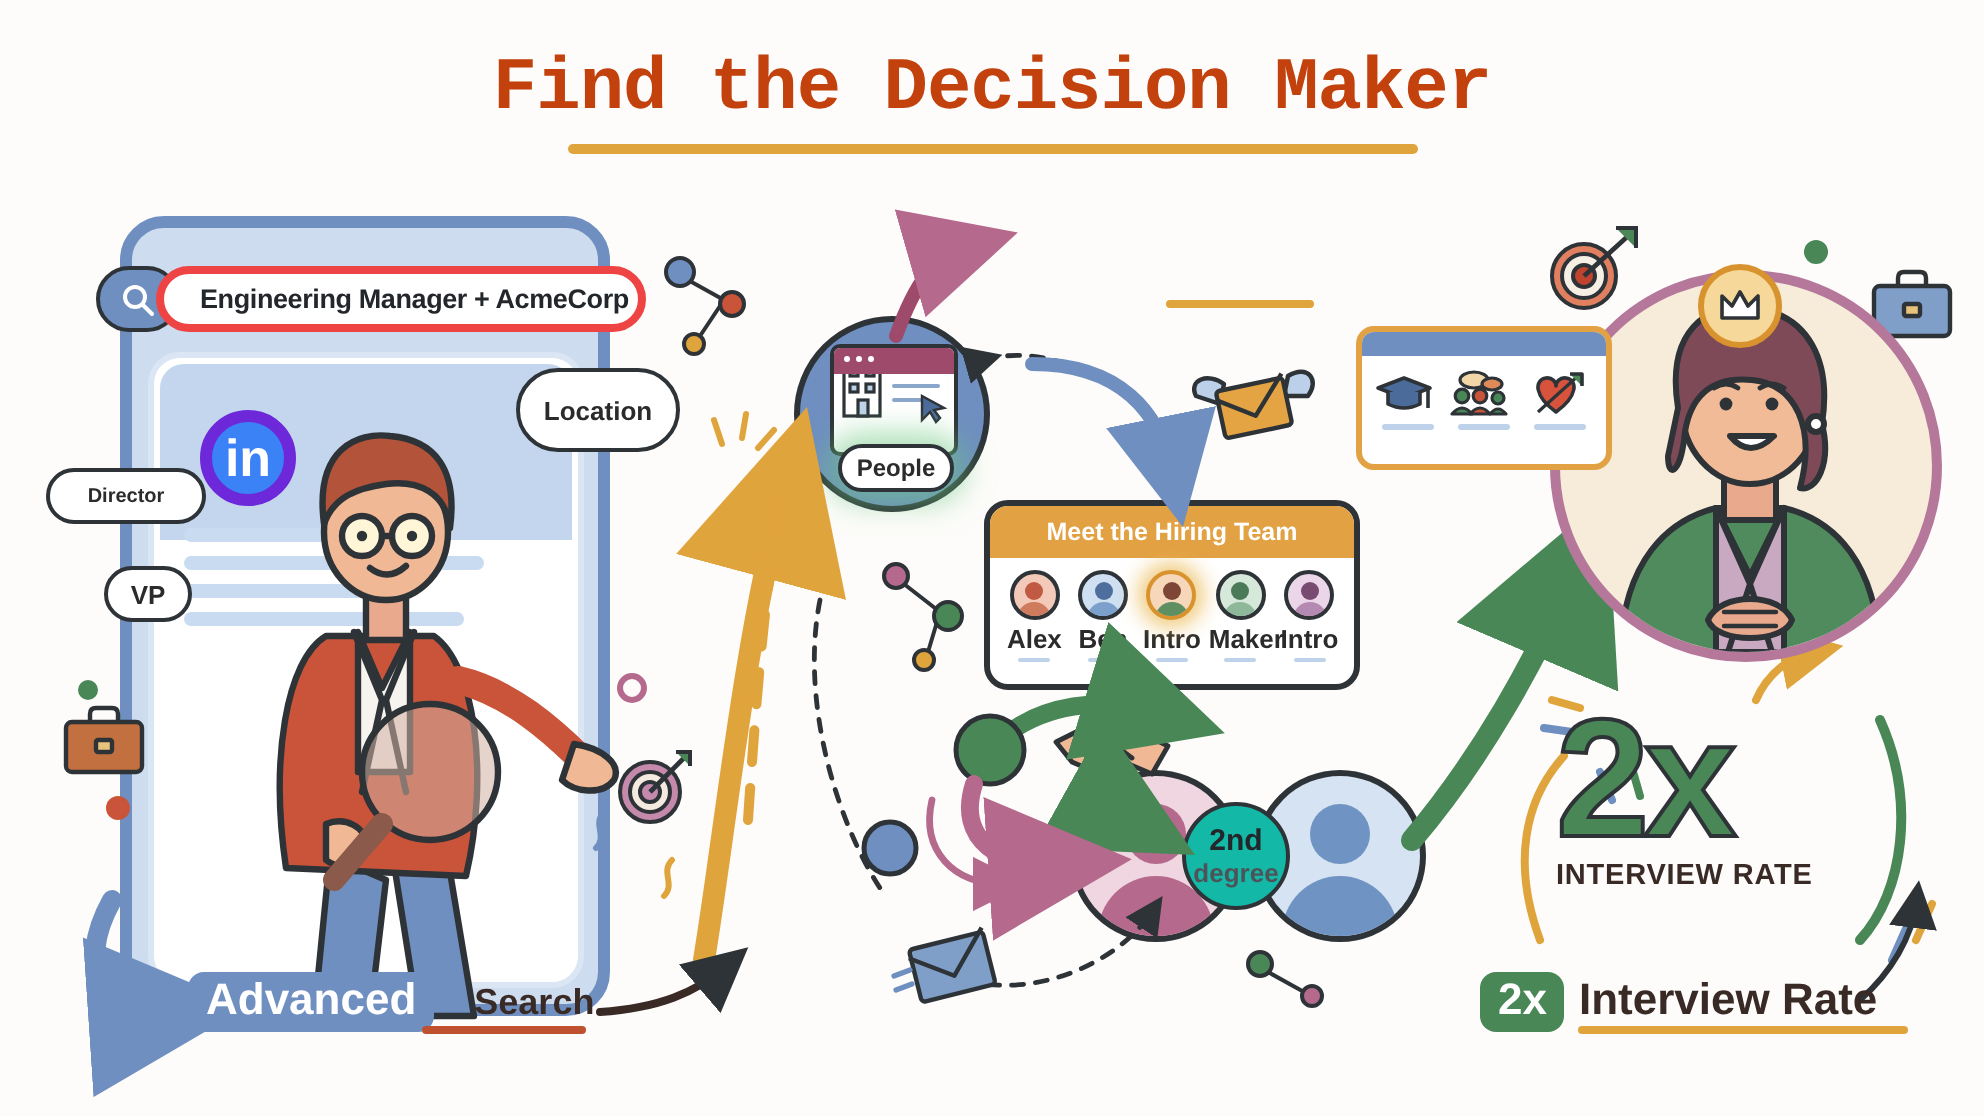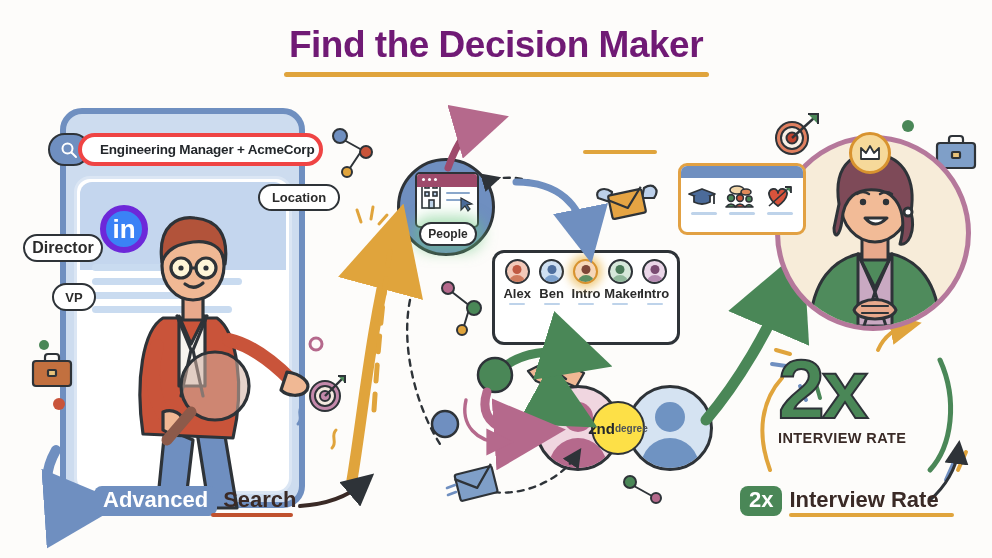--- a/index.html
+++ b/index.html
@@ -8,22 +8,23 @@
     background:#fdfcfa;
     font-family:"Liberation Sans", sans-serif;
     position:relative;
   }
   .stage{position:absolute;inset:0;}
   .abs{position:absolute;}
 
   
   #title-block{left:0;top:26px;width:992px;text-align:center;}
   #page-title{
-    font-size:37px;font-weight:bold;color:#701a75;letter-spacing:-0.5px;
+    font-size:37px;font-weight:bold;color:#c2410c;letter-spacing:-0.5px;
     line-height:1.05;
+    font-family:Liberation Mono, monospace;
   }
   #title-underline{
     margin:7px auto 0;width:425px;height:5px;border-radius:4px;
     background:#e0a43c;
   }
 
   
   #phone-frame{
     left:60px;top:108px;width:245px;height:400px;
     border:6px solid #6f8fc0;border-radius:22px;background:#cddcef;
@@ -49,23 +50,23 @@
   
   #person-left{left:105px;top:190px;width:215px;height:320px;}
 
   
   .pill{
     display:inline-flex;align-items:center;justify-content:center;
     border:2px solid #2e3338;border-radius:999px;background:#ffffff;
     font-weight:bold;color:#2b2b2b;box-sizing:border-box;
     white-space:nowrap;
   }
-  #pill-director{left:23px;top:234px;width:80px;height:28px;font-size:16px;}
+  #pill-director{left:23px;top:234px;width:80px;height:28px;font-size:10px;}
   #pill-vp{left:52px;top:283px;width:44px;height:28px;font-size:13px;}
-  #pill-location{left:258px;top:184px;width:82px;height:27px;font-size:13px;text-align:right;}
+  #pill-location{left:258px;top:184px;width:82px;height:42px;font-size:13px;text-align:right;}
 
   
   #search-row{left:48px;top:133px;width:275px;height:33px;}
   #search-icon-box{
     position:absolute;left:0;top:0;width:42px;height:33px;border-radius:999px;
     background:#6f8fc0;border:2px solid #2e3338;box-sizing:border-box;
     display:flex;align-items:center;justify-content:center;
   }
   #search-input-box{
     position:absolute;left:30px;top:0;width:245px;height:33px;
@@ -138,25 +139,25 @@
   .person-blob .p-head{position:absolute;left:50%;top:14px;transform:translateX(-50%);
     width:30px;height:30px;border-radius:50%;}
   .person-blob .p-body{position:absolute;left:50%;bottom:-10px;transform:translateX(-50%);
     width:58px;height:40px;border-radius:30px 30px 0 0;}
   #blob-left{left:0;top:5px;background:#f0d6e0;}
   #blob-left .p-head,#blob-left .p-body{background:#b5698c;}
   #blob-right{left:92px;top:5px;background:#d5e3f2;}
   #blob-right .p-head,#blob-right .p-body{background:#6f93c2;}
   #degree-badge{
     position:absolute;left:56px;top:21px;width:54px;height:54px;border-radius:50%;
-    background:#fde047;border:2.5px solid #2e3338;box-sizing:border-box;
-    display:flex;align-items:center;justify-content:center;
+    background:#14b8a6;border:2.5px solid #2e3338;box-sizing:border-box;
+    display:flex;flex-direction:column;align-items:center;justify-content:center;
   }
   #degree-badge-main{font-size:15px;font-weight:bold;color:#23272b;line-height:1;}
-  #degree-badge-sub{font-size:10px;font-weight:bold;color:#4d5358;margin-top:1px;}
+  #degree-badge-sub{font-size:13px;font-weight:bold;color:#4d5358;margin-top:1px;}
 
   
   #portrait-ring{
     left:775px;top:135px;width:196px;height:196px;border-radius:50%;
     background:#f7ecd9;border:5px solid #b5789b;box-sizing:border-box;overflow:hidden;
   }
   #crown-badge{
     left:849px;top:132px;width:42px;height:42px;border-radius:50%;
     background:#f6d99a;border:3px solid #d8932f;box-sizing:border-box;
     display:flex;align-items:center;justify-content:center;z-index:5;
@@ -172,24 +173,24 @@
 
   
   #bigstat{left:778px;top:355px;width:180px;text-align:left;}
   #bigstat-value{
     font-size:84px;font-weight:bold;color:#4a8757;line-height:.82;
     -webkit-text-stroke:2px #2e3338;letter-spacing:-3px;
   }
   #bigstat-label{font-size:14.5px;font-weight:bold;color:#3a2a26;letter-spacing:.4px;margin-top:6px;}
 
   
-  #adv-search{left:94px;top:486px;display:flex;align-items:baseline;gap:6px;}
+  #adv-search{left:94px;top:486px;display:flex;align-items:baseline;gap:20px;}
   #adv-chip{background:#6f8fc0;color:#ffffff;font-size:22px;font-weight:bold;
     border-radius:8px;padding:1px 9px 3px;}
-  #search-word{font-size:22px;font-weight:bold;color:#3a2a26;}
+  #search-word{font-size:18px;font-weight:bold;color:#3a2a26;}
   #adv-underline{position:absolute;left:211px;top:513px;width:82px;height:4px;
     border-radius:3px;background:#c0512e;}
 
   #rate-label{left:740px;top:486px;display:flex;align-items:baseline;gap:7px;}
   #rate-chip{background:#4a8757;color:#ffffff;font-size:22px;font-weight:bold;
     border-radius:8px;padding:1px 9px 3px;}
   #rate-word{font-size:22px;font-weight:bold;color:#3a2a26;}
   #rate-underline{position:absolute;left:789px;top:513px;width:165px;height:4px;
     border-radius:3px;background:#e0a43c;}
 
@@ -305,20 +306,23 @@
         <path d="M30 12 L52 12"></path>
           <path d="M30 19 L52 19"></path>
           <path d="M30 26 L44 26"></path>
       </g>
       <path d="M44 24 L44 36 L48 32 L51 37 L53 35 L50 31 L55 30 Z" fill="#4b6b9a" stroke="#2e3338" stroke-width="1.2"></path>
     </svg>
   </div>
   <div class="abs pill" id="pill-people">People</div>
 
   <div class="abs" id="hiring-card">
+    <div id="hiring-card-header">
+      <span id="hiring-card-title">Meet the Hiring Team</span>
+    </div>
     <div id="hiring-avatars">
       <div class="avatar-cell">
         <div class="avatar-circle" style="background:#f3c9b9">
             <span class="head" style="background:#c05a43"></span>
             <span class="body" style="background:#cf7b5e"></span>
           </div>
         <div class="avatar-name">Alex</div>
         <div class="avatar-bar"></div>
       </div>
       <div class="avatar-cell">

